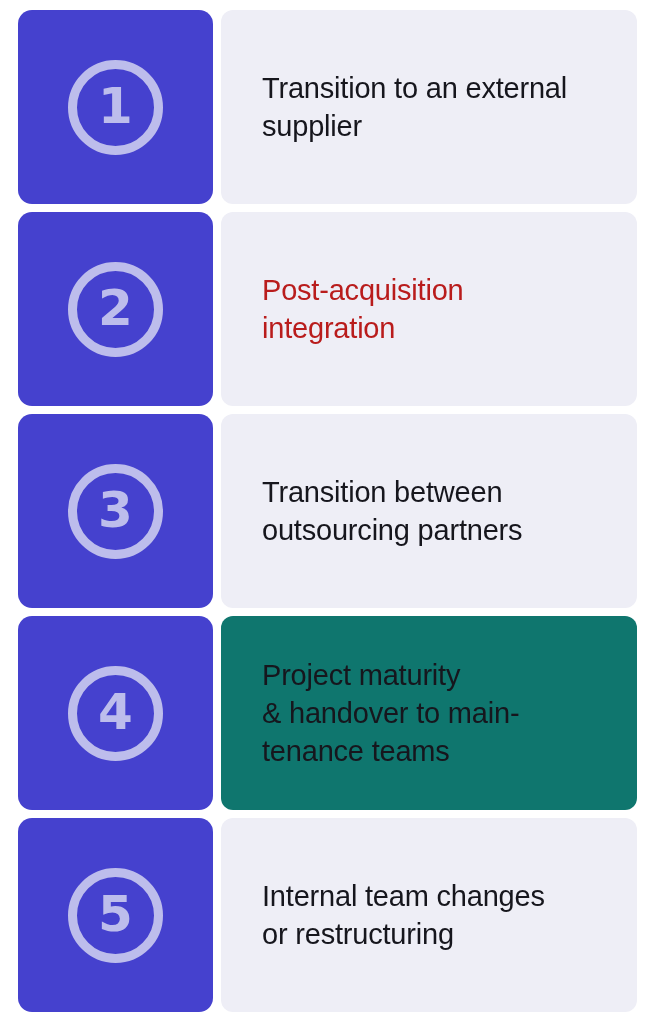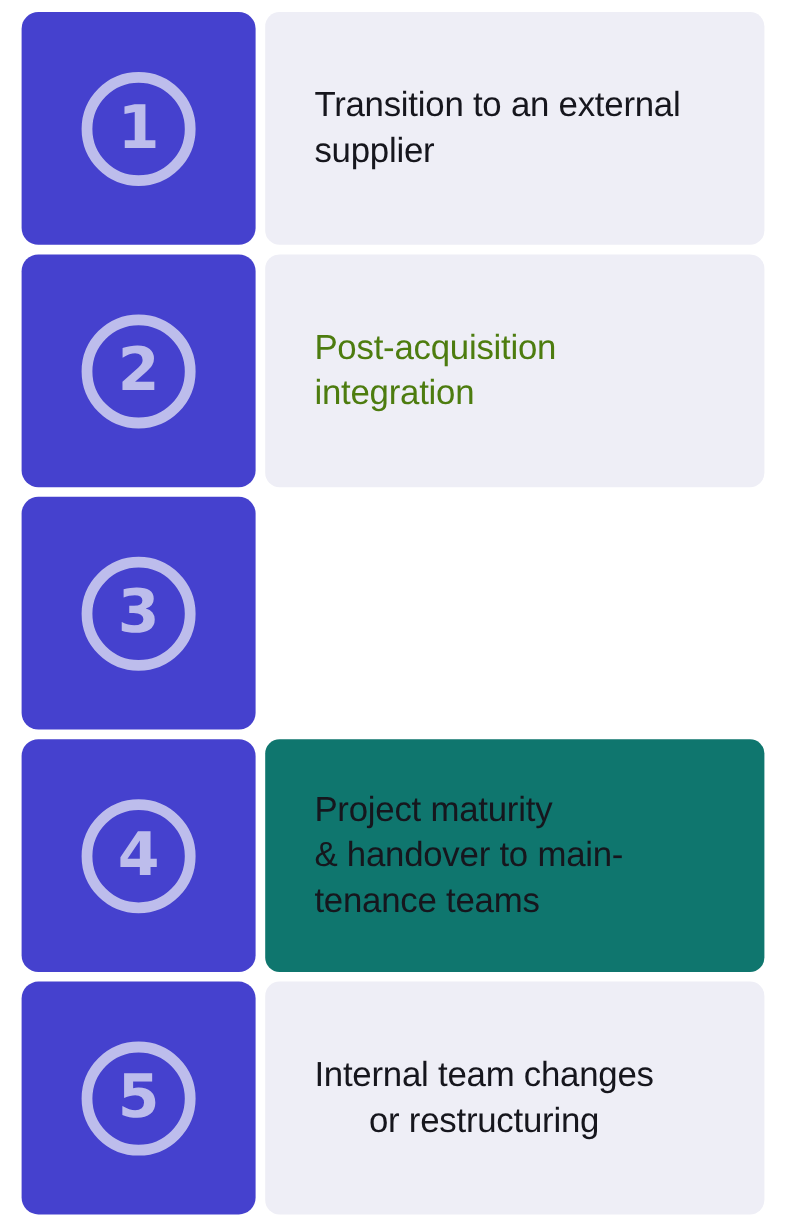--- a/index.html
+++ b/index.html
@@ -125,33 +125,37 @@
   <div class="step-row">
     <div class="step-badge-tile" style="background: rgb(69, 65, 206);">
       <div class="badge-circle">
         <svg viewBox="0 0 97 97" aria-hidden="true">
           <circle cx="48.5" cy="48.5" r="43" fill="none" stroke-width="9" stroke="#bdbdec"></circle>
         </svg>
         <span class="badge-number" style="color: rgb(189, 189, 236);">2</span>
       </div>
     </div>
     <div class="step-text-panel" style="background: rgb(238, 238, 246);">
-      <p class="step-text" style="color: #4d7c0f;">Post-acquisition
+      <p class="step-text" style="color: #b91c1c;">Post-acquisition
 integration</p>
     </div>
   </div>
 
   <div class="step-row">
     <div class="step-badge-tile" style="background: rgb(69, 65, 206);">
       <div class="badge-circle">
         <svg viewBox="0 0 97 97" aria-hidden="true">
           <circle cx="48.5" cy="48.5" r="43" fill="none" stroke-width="9" stroke="#bdbdec"></circle>
         </svg>
         <span class="badge-number" style="color: rgb(189, 189, 236);">3</span>
       </div>
+    </div>
+    <div class="step-text-panel" style="background: rgb(238, 238, 246);">
+      <p class="step-text" style="color: rgb(22, 22, 29);">Transition between
+outsourcing partners</p>
     </div>
   </div>
 
   <div class="step-row">
     <div class="step-badge-tile" style="background: rgb(69, 65, 206);">
       <div class="badge-circle">
         <svg viewBox="0 0 97 97" aria-hidden="true">
           <circle cx="48.5" cy="48.5" r="43" fill="none" stroke-width="9" stroke="#bdbdec"></circle>
         </svg>
         <span class="badge-number" style="color: rgb(189, 189, 236);">4</span>
@@ -166,19 +170,19 @@
 
   <div class="step-row">
     <div class="step-badge-tile" style="background: rgb(69, 65, 206);">
       <div class="badge-circle">
         <svg viewBox="0 0 97 97" aria-hidden="true">
           <circle cx="48.5" cy="48.5" r="43" fill="none" stroke-width="9" stroke="#bdbdec"></circle>
         </svg>
         <span class="badge-number" style="color: rgb(189, 189, 236);">5</span>
       </div>
     </div>
-    <div class="step-text-panel" style="background: rgb(238, 238, 246); text-align: center;">
+    <div class="step-text-panel" style="background: rgb(238, 238, 246);">
       <p class="step-text" style="color: rgb(22, 22, 29);">Internal team changes
 or restructuring</p>
     </div>
   </div>
 
 </div>
 
 </body></html>

